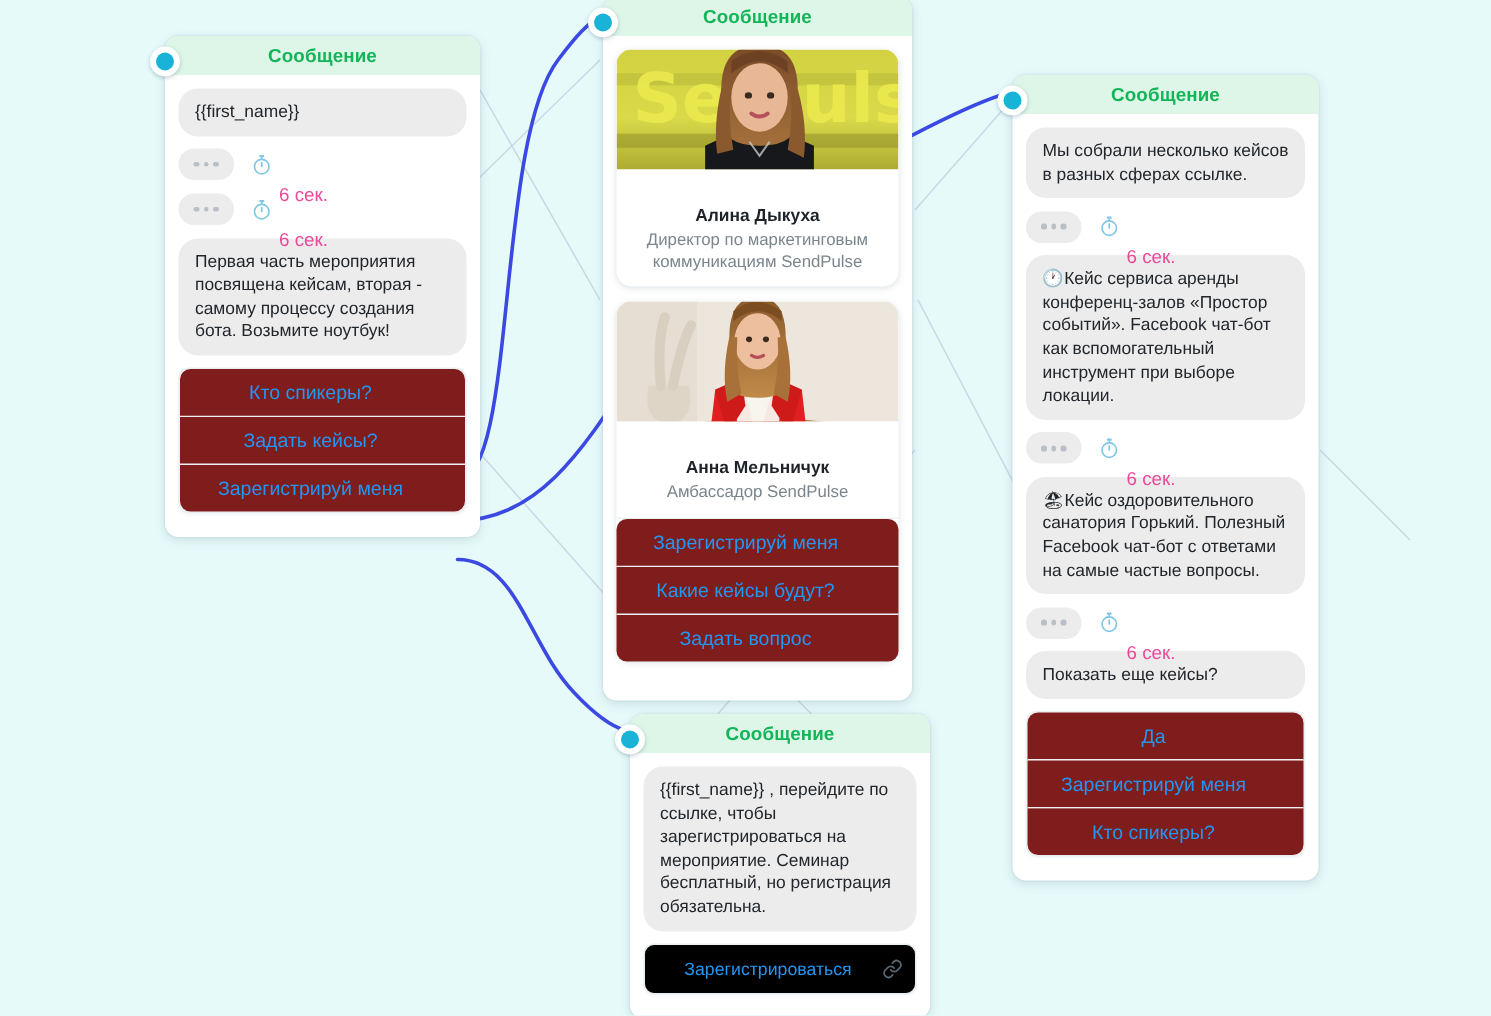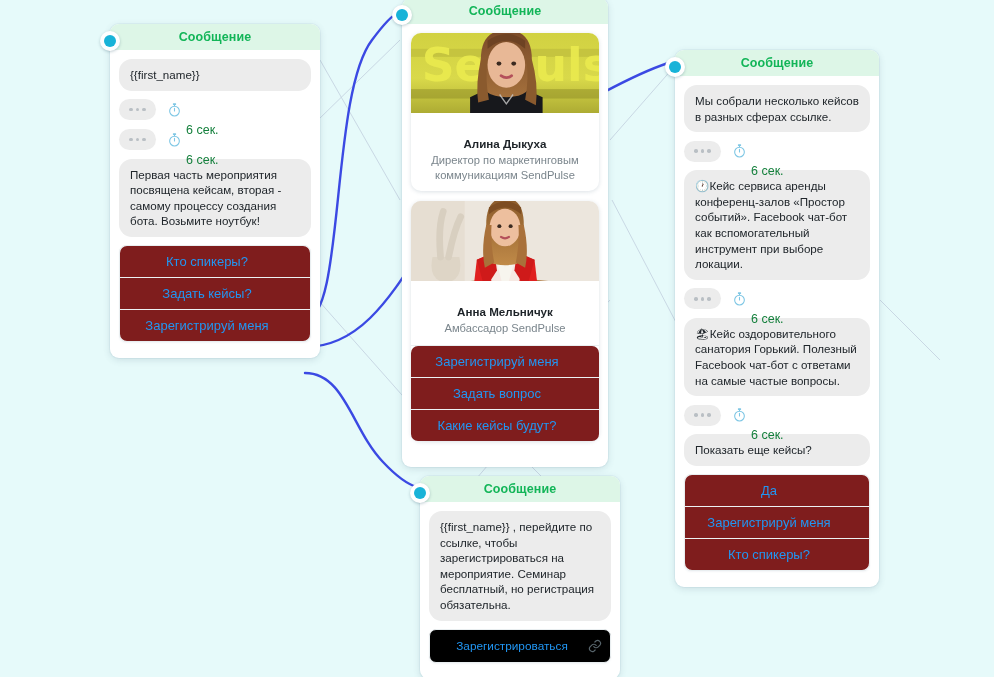--- a/index.html
+++ b/index.html
@@ -76,21 +76,21 @@
     width: 37px; height: 21px;
     display: flex; align-items: center; justify-content: center;
     gap: 3px;
     flex: none;
   }
   .typing-pill i { width: 3.5px; height: 3.5px; border-radius: 50%; background: #b9bfc4; display:block; }
   .delay-icon { margin-left: 12px; flex: none; display: flex; align-items: center; }
   .delay-text {
     margin-left: 5px;
     font-size: 12.5px;
-    color: #15803d;
+    color: #ec4899;
     margin-top: 40px;
   }
 
   
   .btnlist {
     border: 1px solid #e9eef0;
     border-radius: 7px;
     overflow: visible;
     background: #fff;
     box-shadow: 0 1px 2px rgba(90,120,140,.07);
@@ -303,22 +303,22 @@
             <ellipse cx="63" cy="74" rx="7" ry="4" fill="#edbf9e"></ellipse>
             <ellipse cx="78" cy="74" rx="7" ry="4" fill="#edbf9e"></ellipse>
           </svg>
         </div>
         <div class="g-caption">
           <div class="g-title">Анна Мельничук</div>
           <div class="g-sub">Амбассадор SendPulse</div>
         </div>
         <div class="btnlist" style="border-left:none;border-right:none;border-bottom:none;border-radius:0 0 10px 10px;box-shadow:none;">
           <div class="btnrow">Зарегистрируй меня</div>
+          <div class="btnrow">Какие кейсы будут?</div>
           <div class="btnrow">Задать вопрос</div>
-          <div class="btnrow">Какие кейсы будут?</div>
         </div>
       </div>
 
     </div>
   </div>
 
   <div class="card" id="card-cases" style="left:675px; top:50px; width:204px;">
     <div class="in-dot"></div>
     <div class="card-header">Сообщение</div>
     <div class="card-body">

